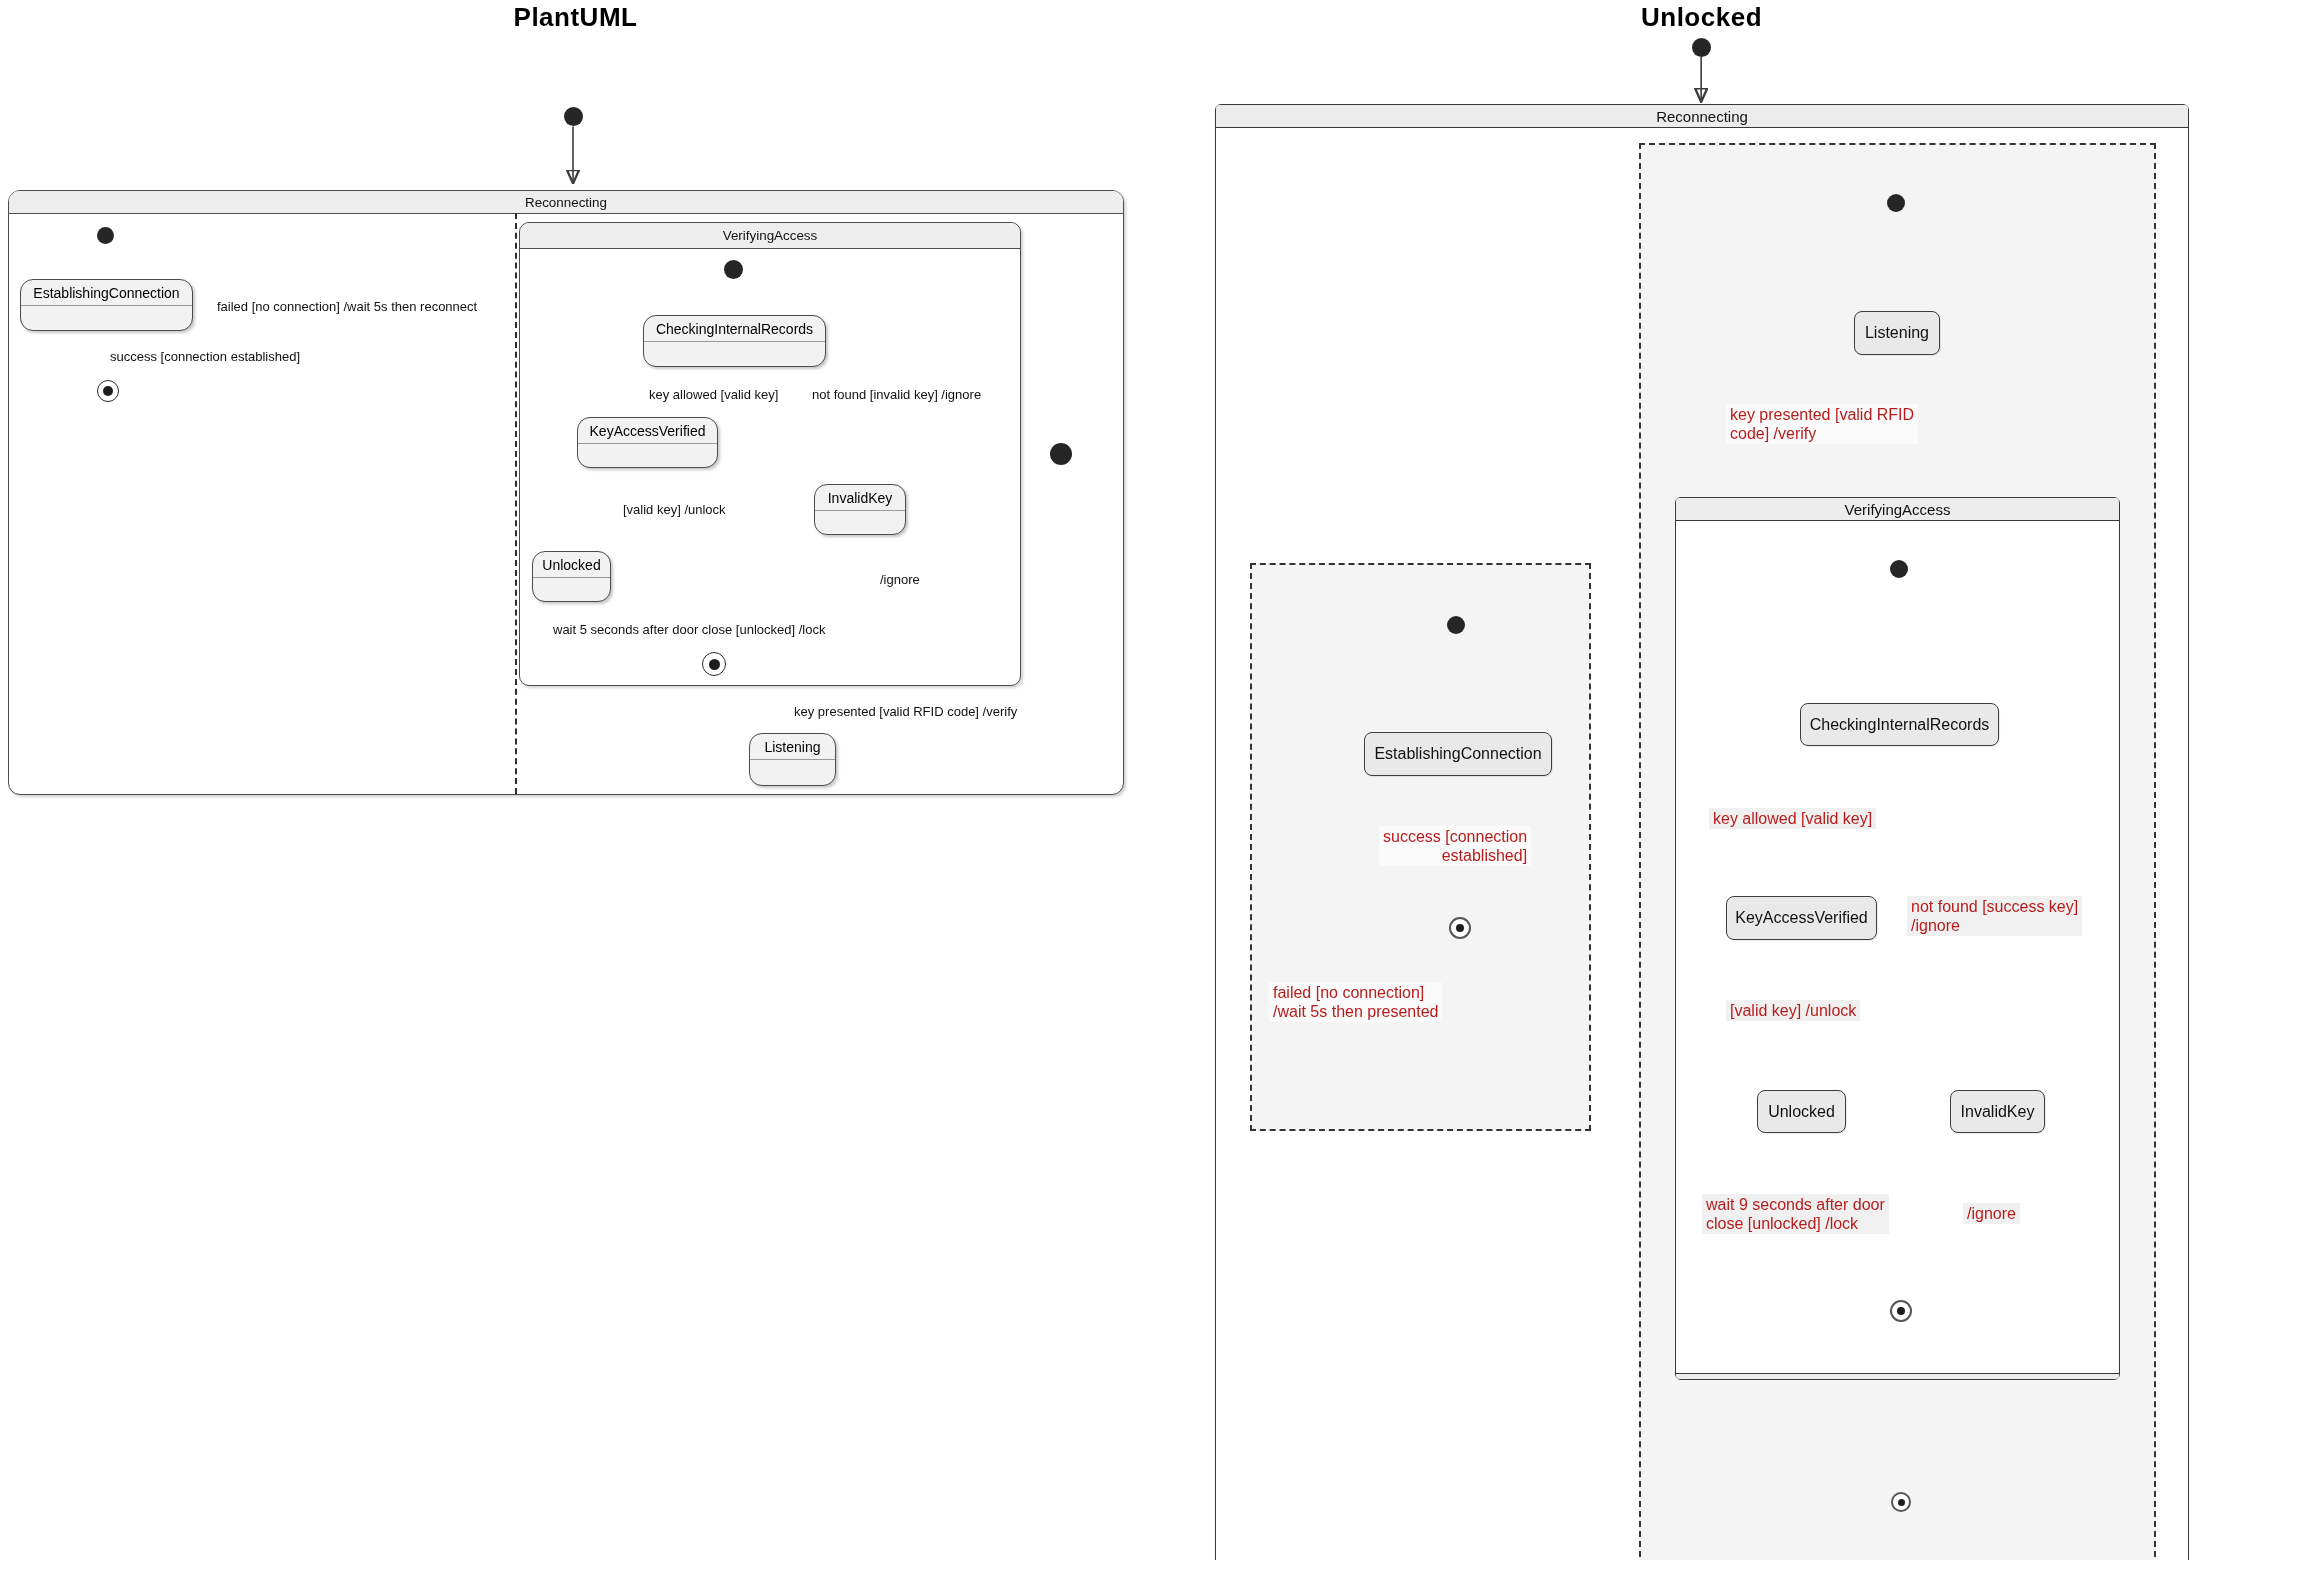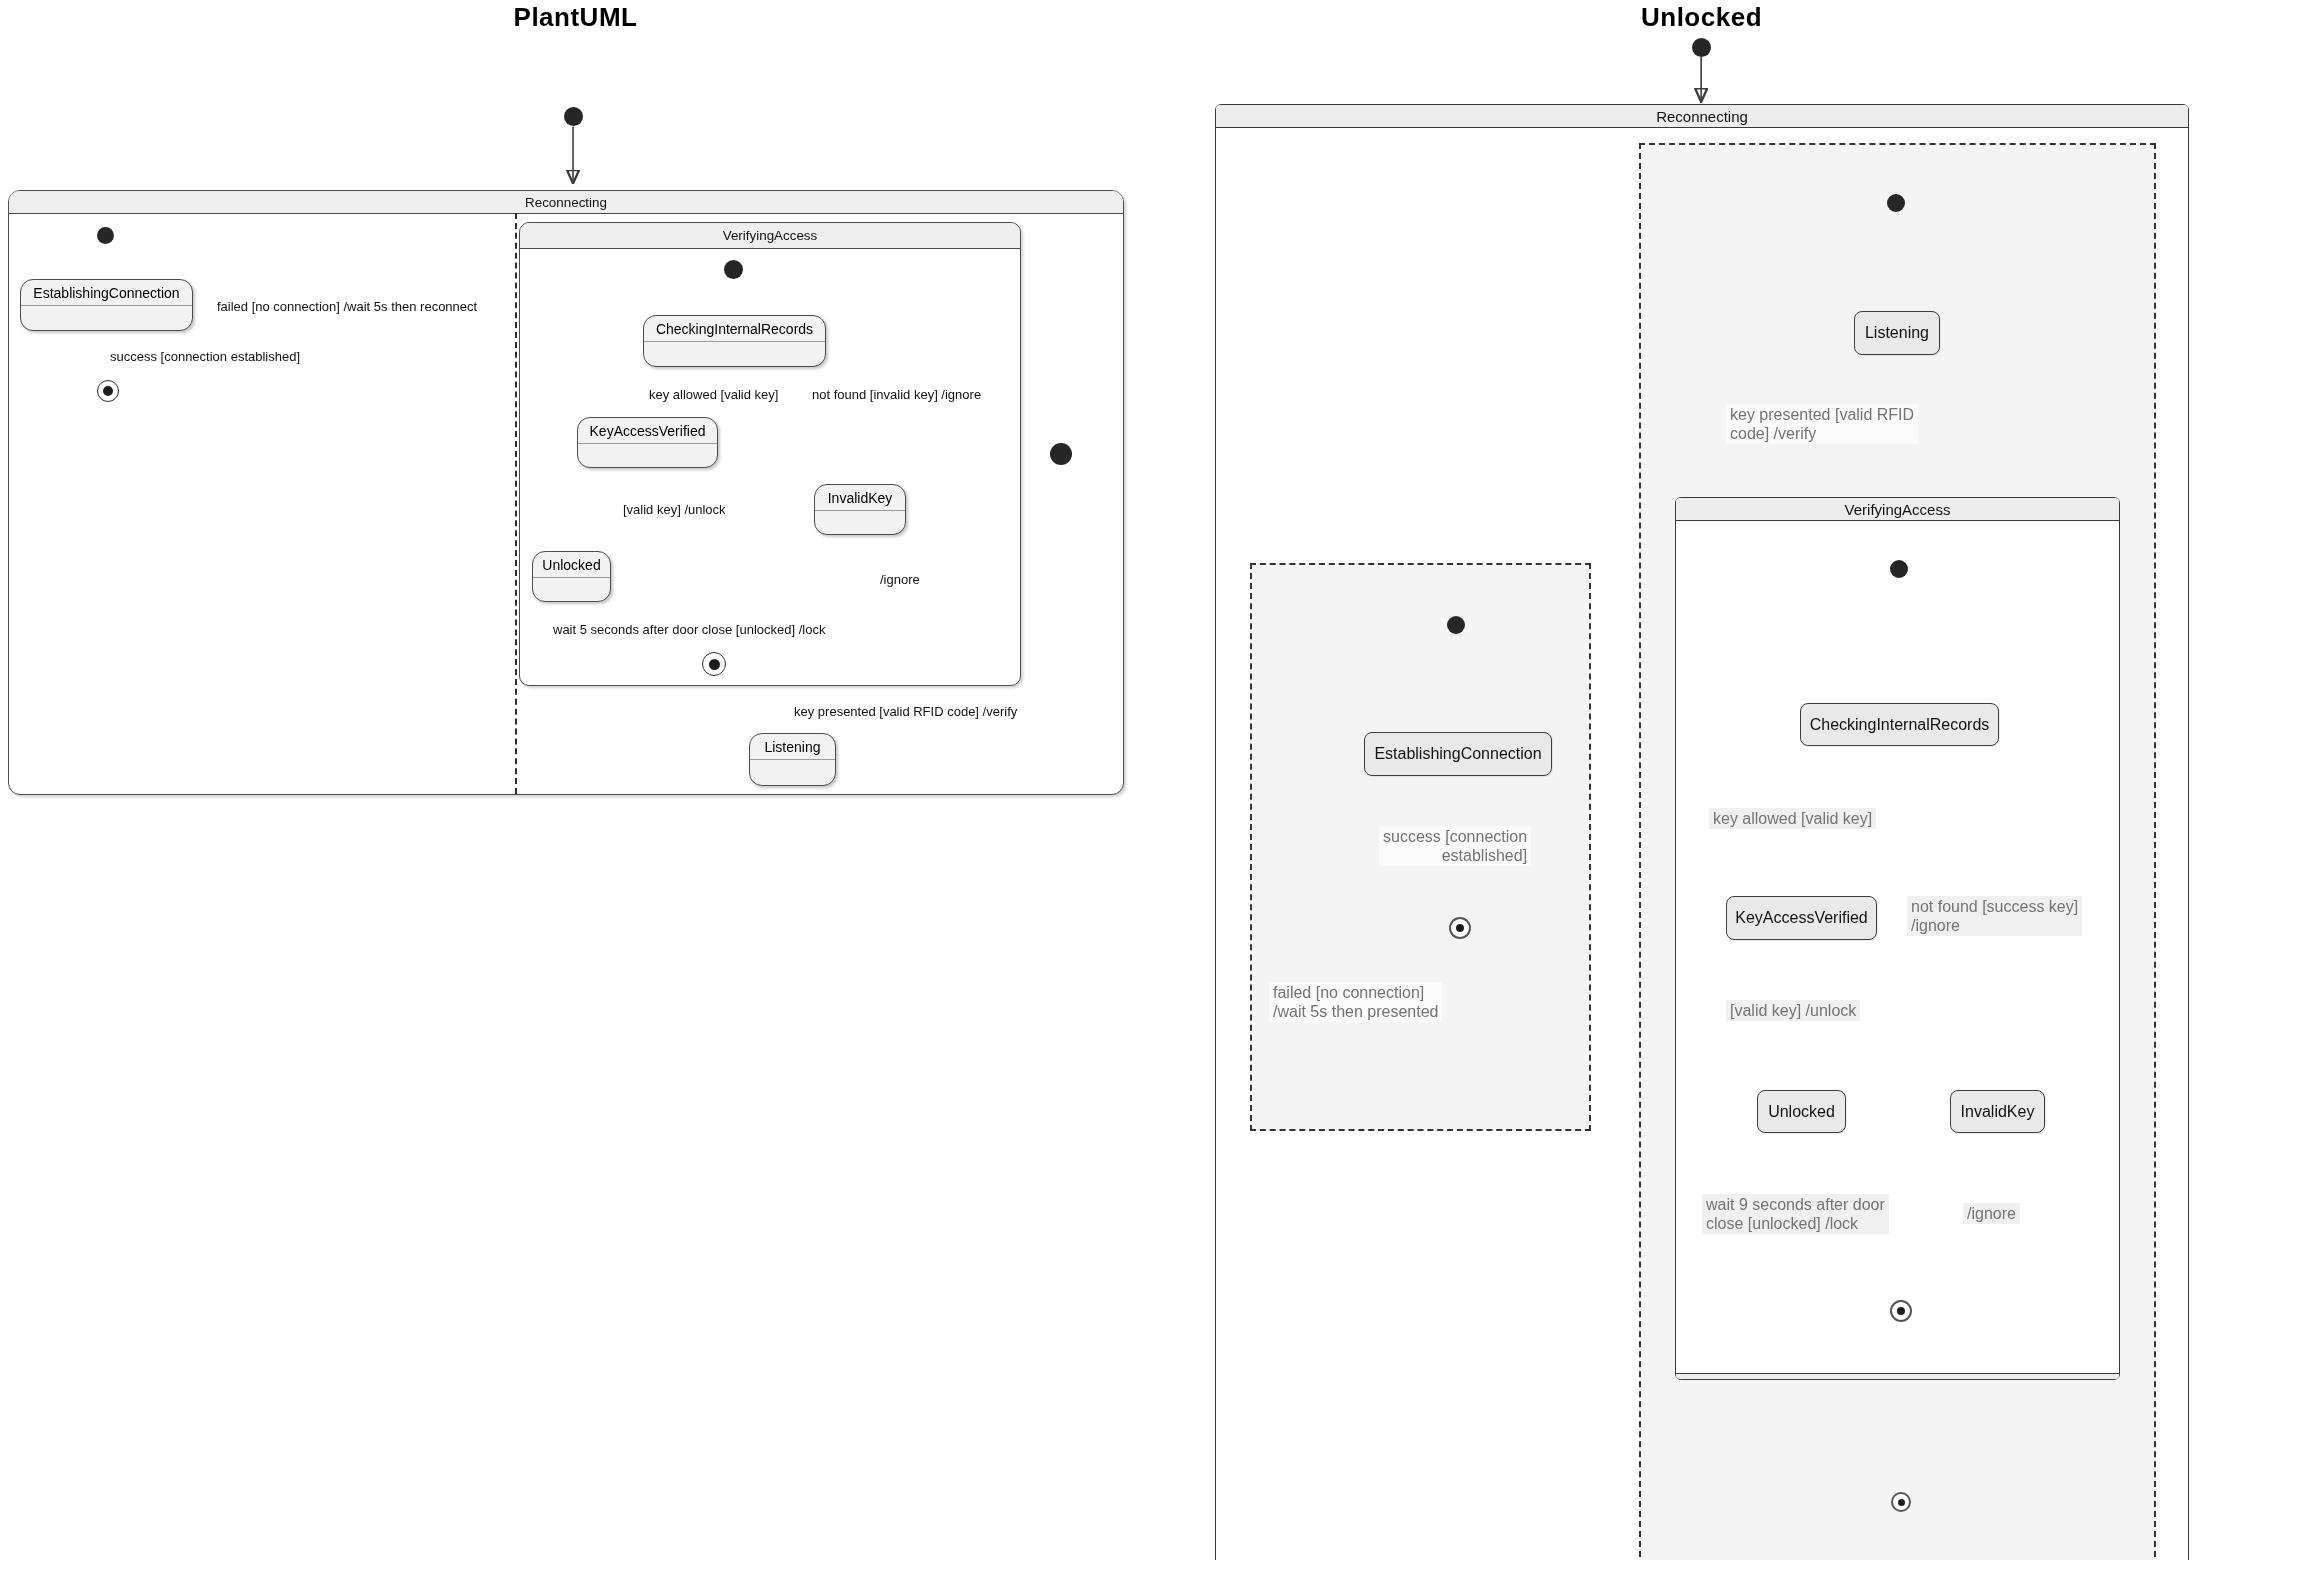--- a/index.html
+++ b/index.html
@@ -41,21 +41,21 @@
   .mm-region{position:absolute;border:2px dashed #333;background:#f4f4f4;}
   .mm-composite{position:absolute;border:1.6px solid #383838;border-radius:6px;background:#ffffff;}
   .mm-composite-titlebar{position:absolute;left:0;top:0;right:0;height:22px;background:#ececec;
                 border-bottom:1.4px solid #383838;border-radius:4px 4px 0 0;
                 display:flex;align-items:center;justify-content:center;font-size:15px;color:#111;}
   .mm-composite-footer{position:absolute;left:0;bottom:0;right:0;height:5px;background:#ececec;
                 border-top:1.2px solid #383838;border-radius:0 0 4px 4px;}
   .mm-state{position:absolute;border:1.6px solid #3d3d3d;border-radius:8px;background:#e9e9e9;
             display:flex;align-items:center;justify-content:center;font-size:16px;color:#111;
             box-shadow:1px 1px 1px rgba(0,0,0,.08);}
-  .mm-lbl{position:absolute;font-size:16px;color:#737373;white-space:pre-line;line-height:19px;
+  .mm-lbl{position:absolute;font-size:16px;color:#b91c1c;white-space:pre-line;line-height:19px;
           padding:1px 4px;}
   .mm-lbl.on-white{background:#f0f0f0;}
   .mm-lbl.on-gray{background:#fafafa;}
 </style>
 </head>
 <body>
 
 <div id="canvas">
 
   <svg class="edges" width="2308" height="1596" viewBox="0 0 2320 1604">

